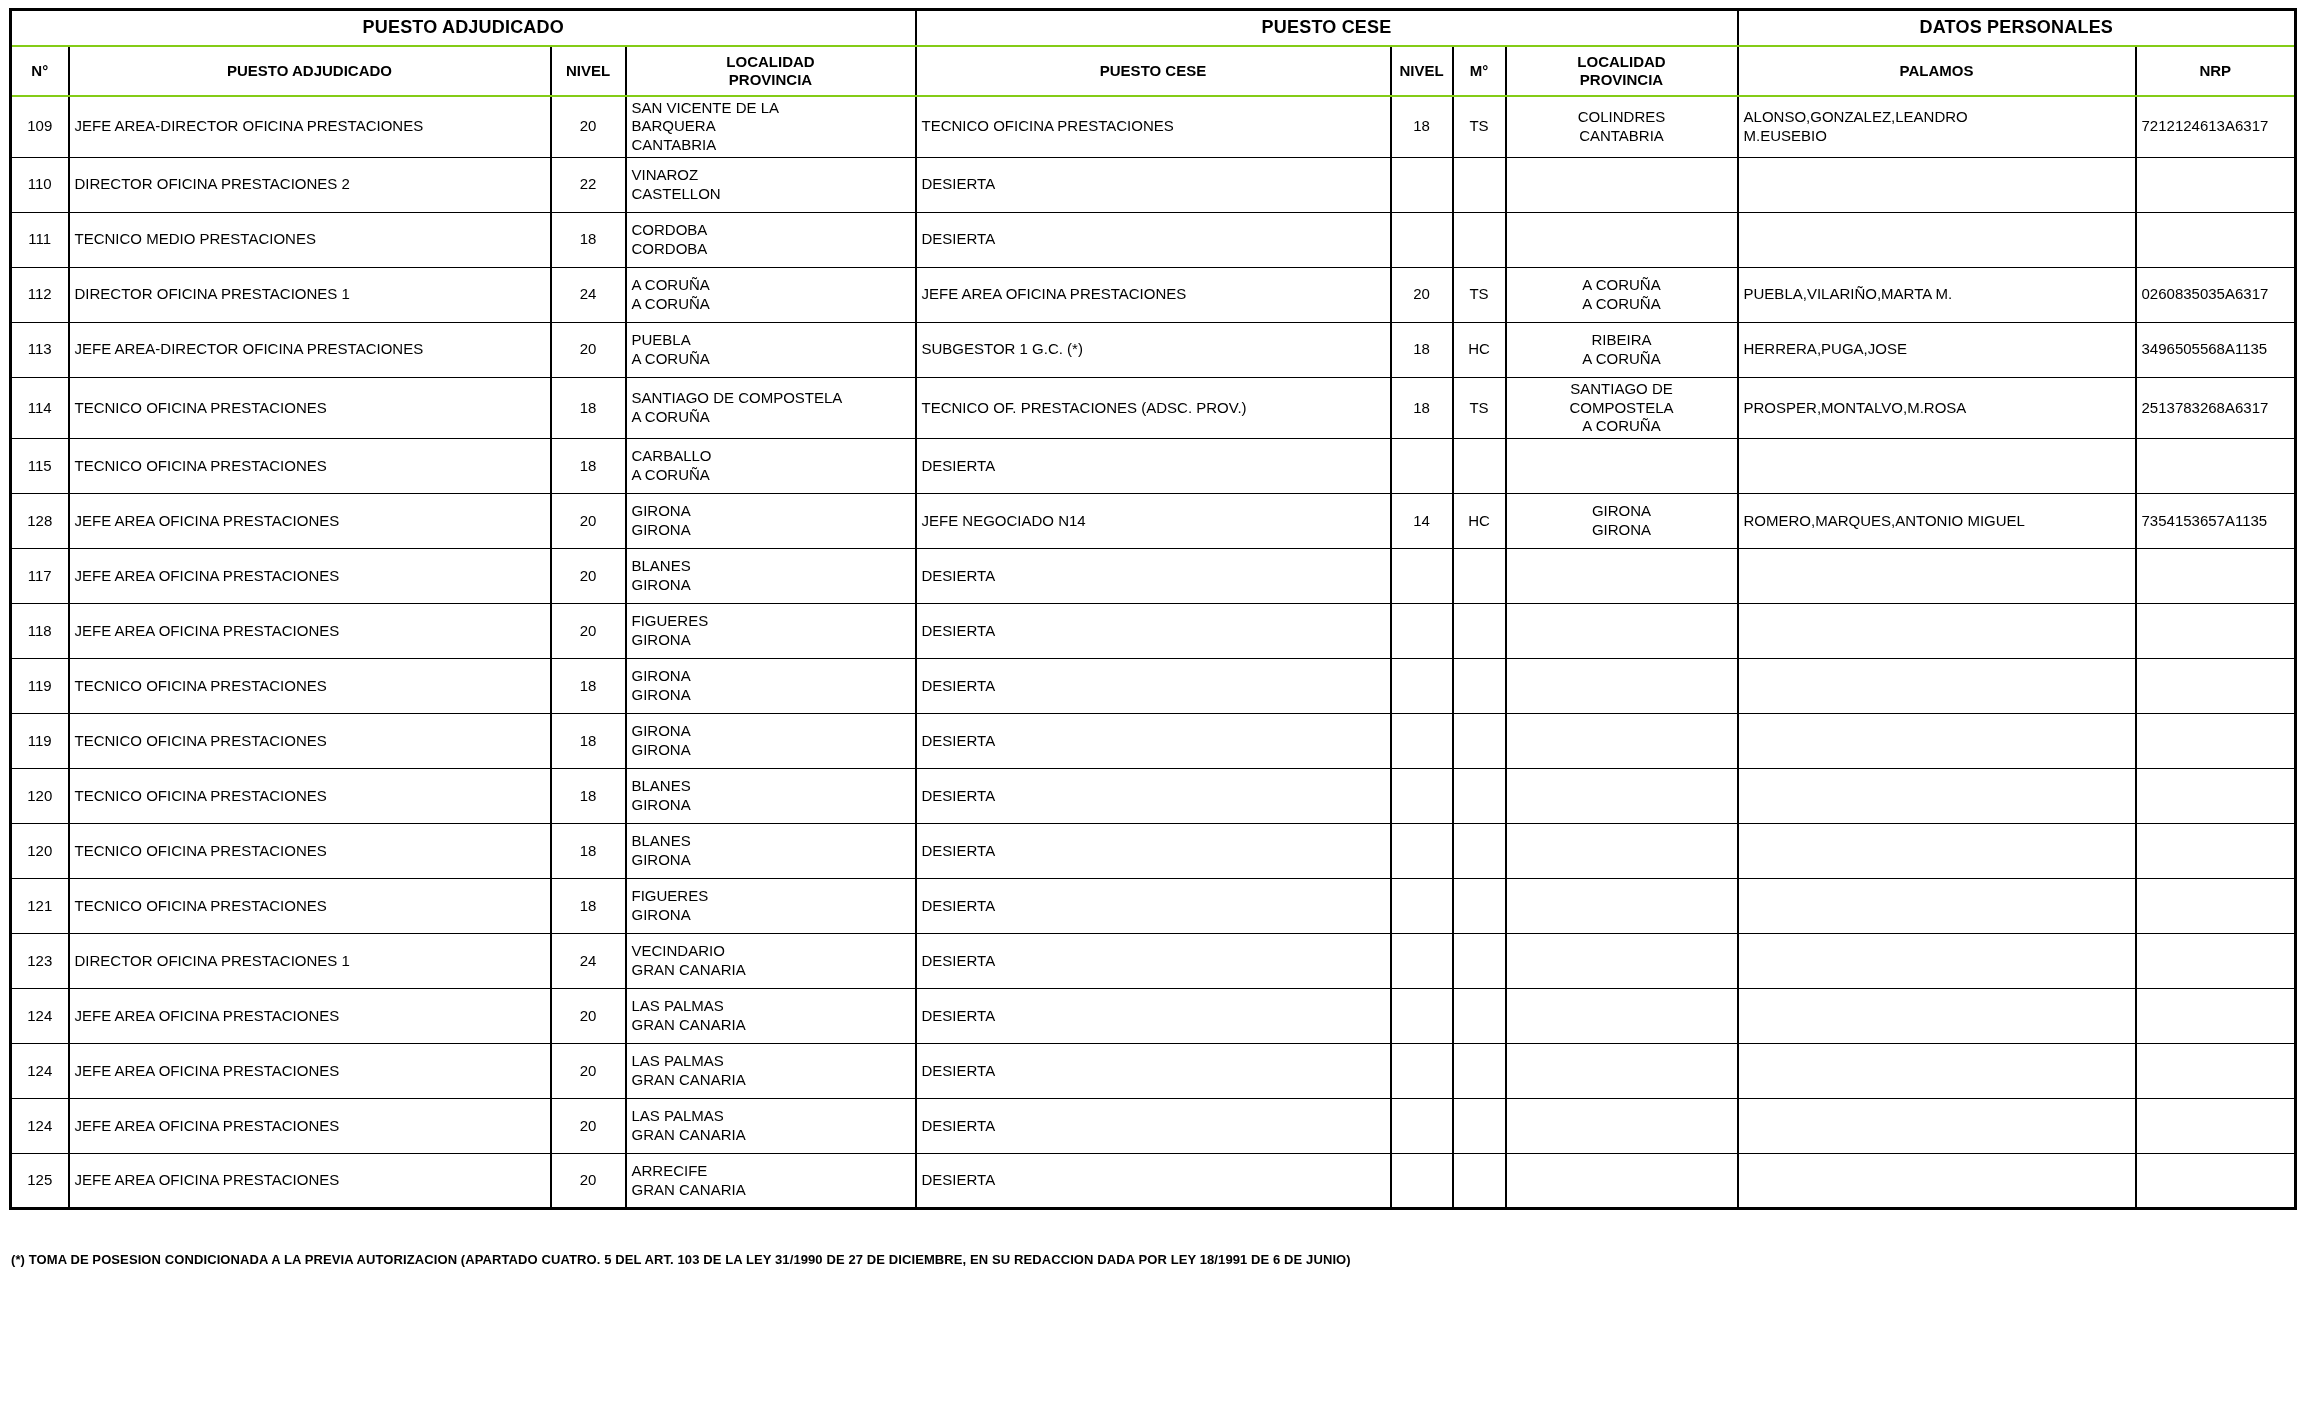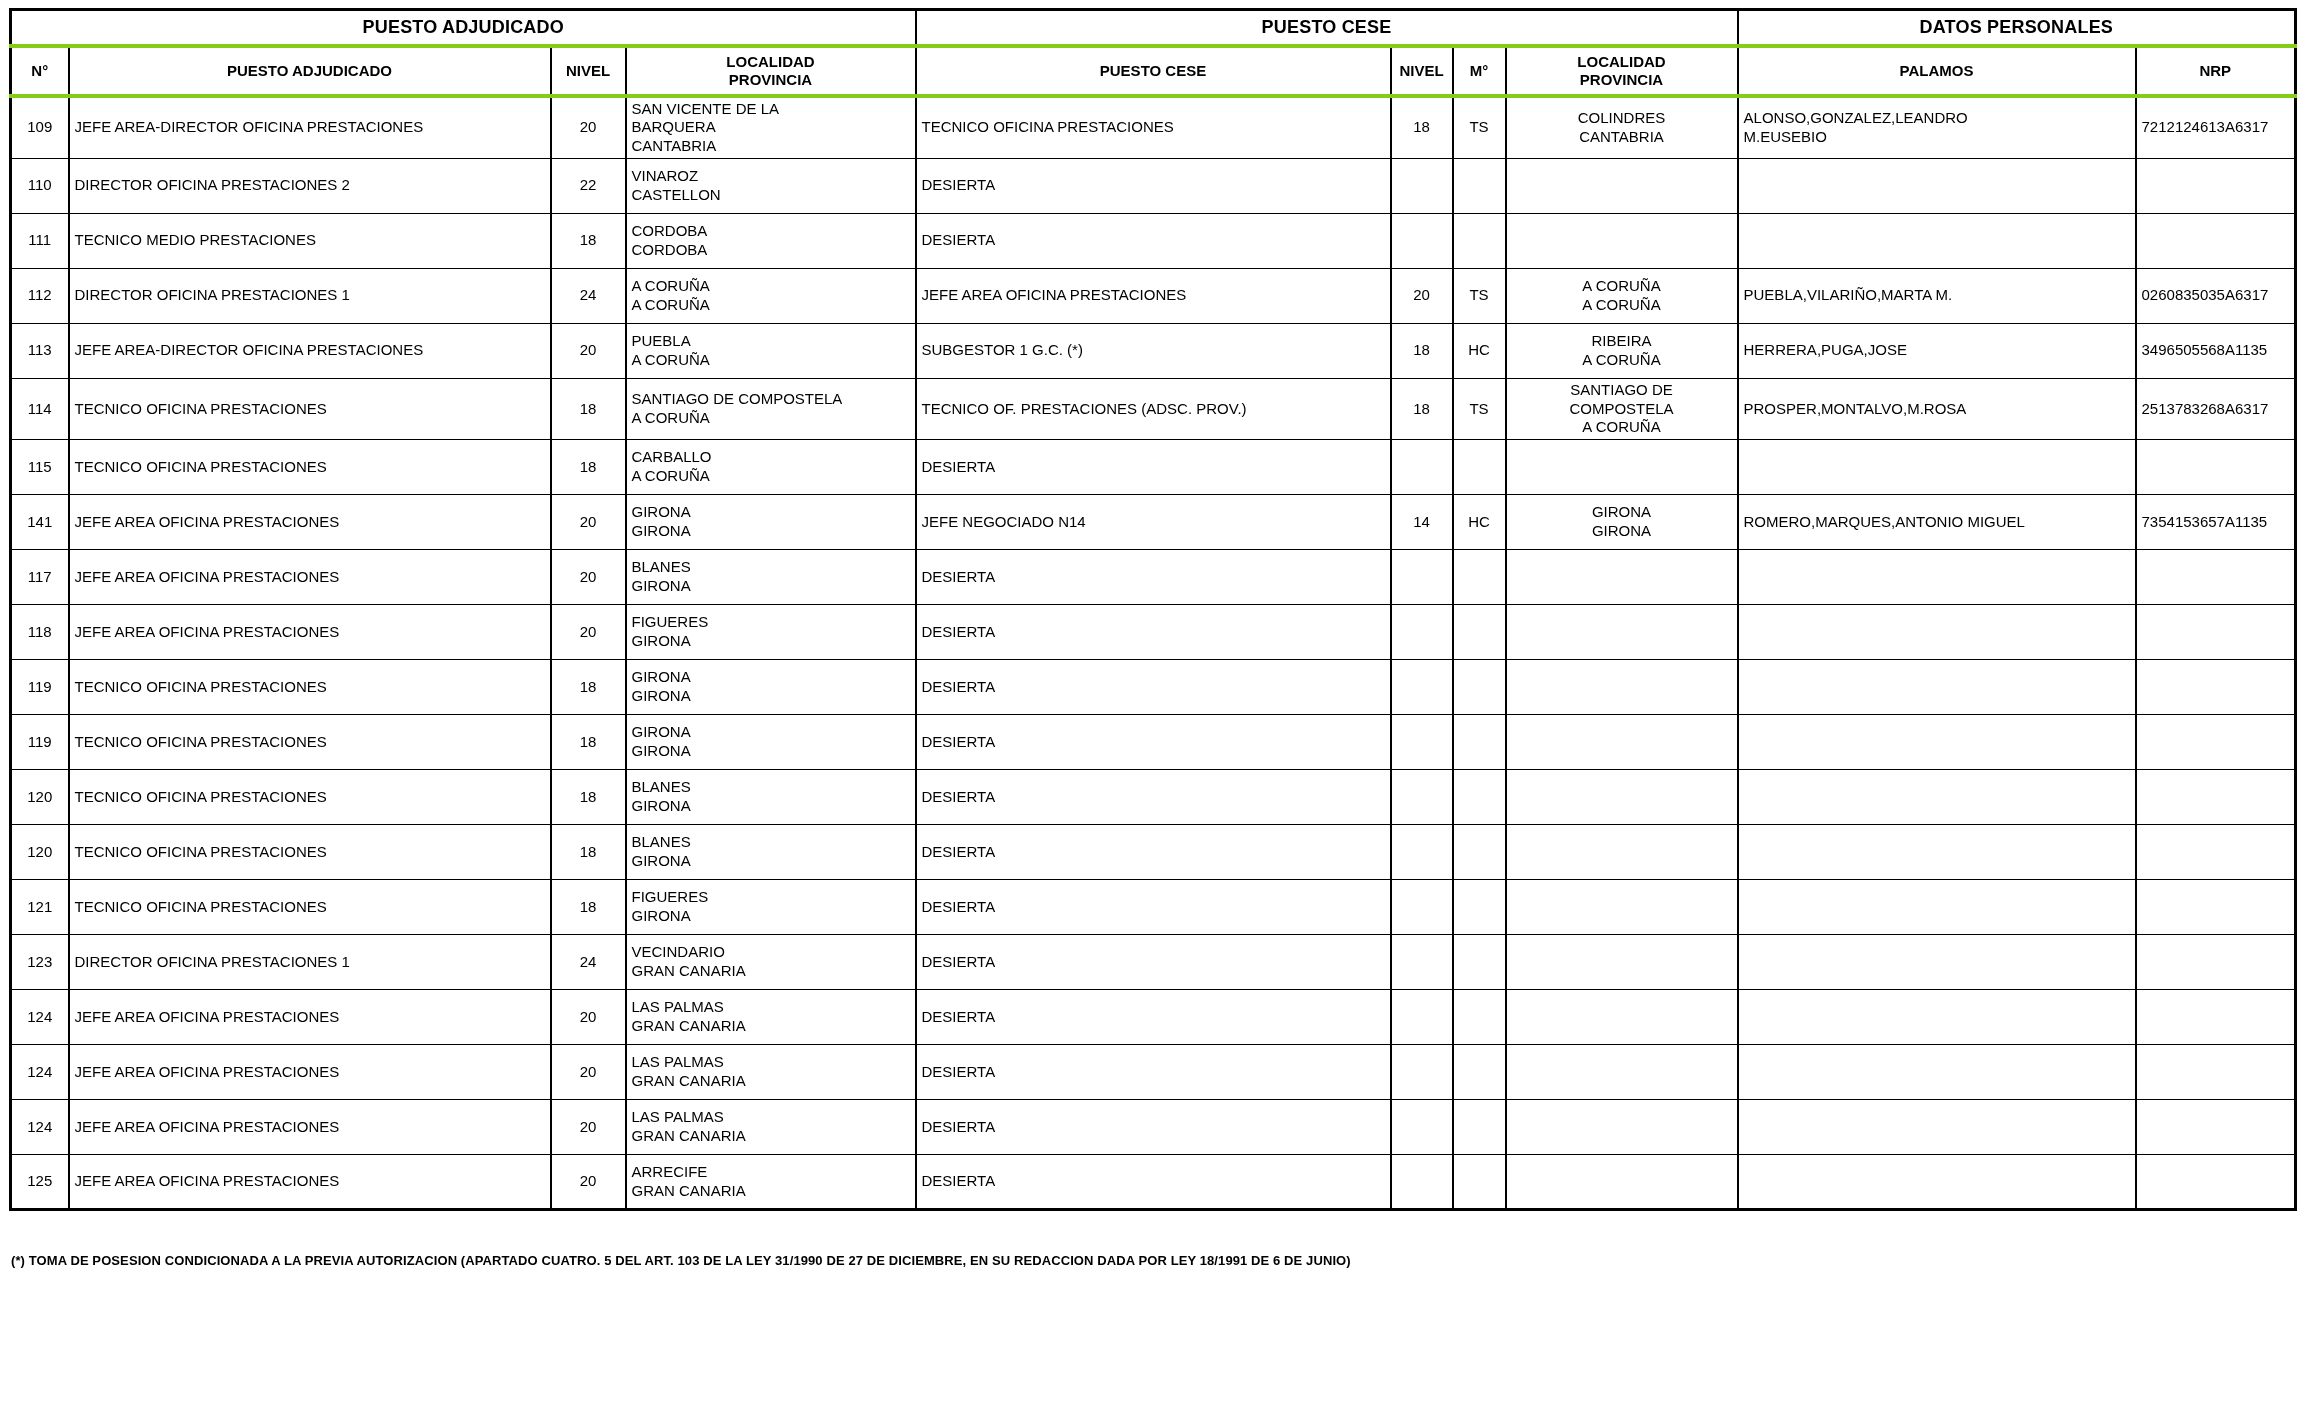--- a/index.html
+++ b/index.html
@@ -27,21 +27,21 @@
   .positions-table td {
     border-left: 2px solid #000;
     border-right: 2px solid #000;
     border-top: 1px solid #000;
     border-bottom: 1px solid #000;
     overflow: hidden;
     box-sizing: border-box;
     vertical-align: middle;
   }
   .positions-table thead th {
-    border-bottom: 4px solid #84cc16;
+    border-bottom: 2px solid #84cc16;
     font-weight: bold;
     text-align: center;
     white-space: pre-line;
     padding: 3px 4px;
   }
   tr.group-header-row th {
     height: 36px;
     font-size: 18px;
     letter-spacing: 0.2px;
   }
@@ -208,21 +208,21 @@
           <td class="col-localidad_adj">CARBALLO
 A CORUÑA</td>
           <td class="col-puesto_cese">DESIERTA</td>
           <td class="col-nivel_cese"></td>
           <td class="col-ministerio"></td>
           <td class="col-localidad_cese"></td>
           <td class="col-nombre"></td>
           <td class="col-nrp"></td>
         </tr>
         <tr>
-          <td class="col-n">141</td>
+          <td class="col-n">128</td>
           <td class="col-puesto_adjudicado">JEFE AREA OFICINA PRESTACIONES</td>
           <td class="col-nivel_adj">20</td>
           <td class="col-localidad_adj">GIRONA
 GIRONA</td>
           <td class="col-puesto_cese">JEFE NEGOCIADO N14</td>
           <td class="col-nivel_cese">14</td>
           <td class="col-ministerio">HC</td>
           <td class="col-localidad_cese">GIRONA
 GIRONA</td>
           <td class="col-nombre">ROMERO,MARQUES,ANTONIO MIGUEL</td>

